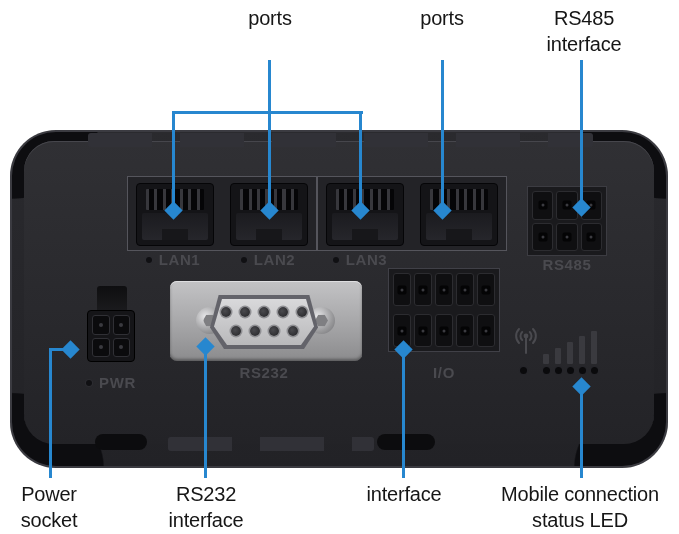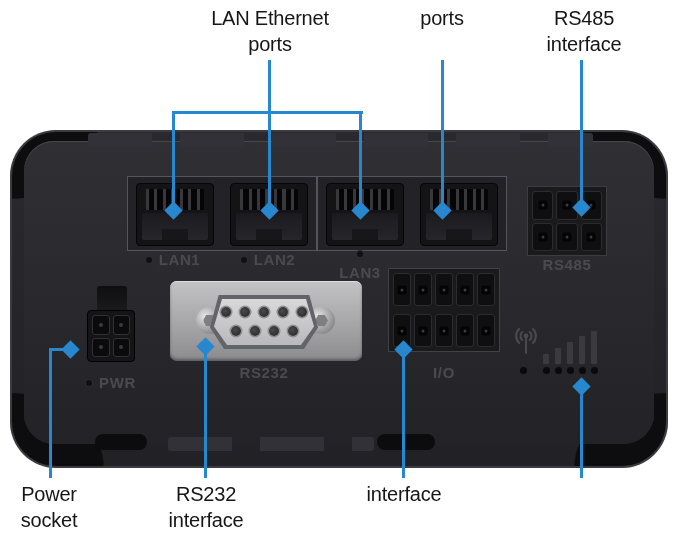--- a/index.html
+++ b/index.html
@@ -121,41 +121,44 @@
   .sled:nth-child(4){left:36px;} .sled:nth-child(5){left:48px;}
   .antled{position:absolute;left:510px;top:237px;width:7px;height:7px;border-radius:50%;
     background:#0a0a0c;box-shadow:0 0 0 1px #26262b;z-index:6;}
 </style>
 </head>
 <body>
 
 <div class="stage">
 
   <div class="lbl" style="left:190px;top:5px;width:160px;">
-    <div>LAN Ethernet</div>
     <div>ports</div>
   </div>
   <div class="lbl" style="left:362px;top:5px;width:160px;">
     <div>ports</div>
   </div>
   <div class="lbl" style="left:504px;top:5px;width:160px;">
     <div>RS485</div>
     <div>interface</div>
   </div>
 
   <div class="lbl" style="left:-36px;top:481px;width:170px;">
     <div>Power</div>
     <div>socket</div>
   </div>
   <div class="lbl" style="left:121px;top:481px;width:170px;">
     <div>RS232</div>
     <div>interface</div>
   </div>
   <div class="lbl" style="left:319px;top:481px;width:170px;">
     <div>interface</div>
+  </div>
+  <div class="lbl" style="left:485px;top:481px;width:190px;">
+    <div>Mobile connection</div>
+    <div>status LED</div>
   </div>
 
   <div class="vline" style="left:268px;top:60px;height:54px;"></div>
   <div class="hline" style="left:172px;top:111px;width:191px;"></div>
   <div class="vline" style="left:172px;top:111px;height:95px;"></div>
   <div class="vline" style="left:268px;top:111px;height:95px;"></div>
   <div class="vline" style="left:359px;top:111px;height:95px;"></div>
   <div class="diamond" style="left:167px;top:204px;"></div>
   <div class="diamond" style="left:263px;top:204px;"></div>
   <div class="diamond" style="left:354px;top:204px;"></div>
@@ -214,21 +217,21 @@
     </div>
 
     <div class="portlbl" style="left:118px;top:121px;">
       <span class="led"></span>
       <span>LAN1</span>
     </div>
     <div class="portlbl" style="left:213px;top:121px;text-align:right;">
       <span class="led"></span>
       <span>LAN2</span>
     </div>
-    <div class="portlbl" style="left:305px;top:121px;flex-direction:column;">
+    <div class="portlbl" style="left:305px;top:121px;">
       <span class="led"></span>
       <span>LAN3</span>
     </div>
 
     <div class="rs485">
       <div class="tsock">
           <span class="thole"></span>
         </div>
       <div class="tsock">
           <span class="thole"></span>

